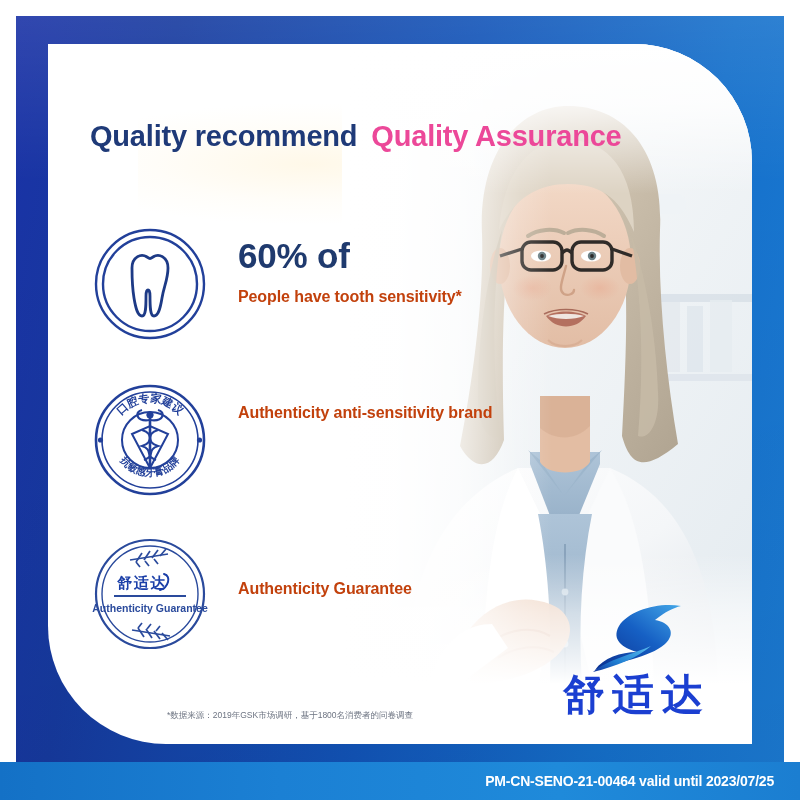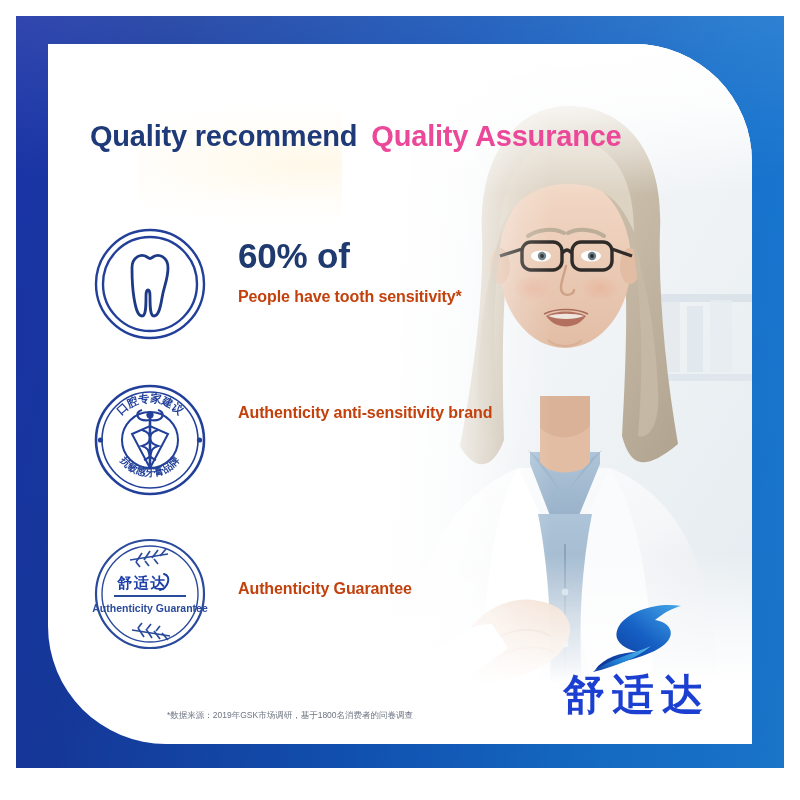--- a/index.html
+++ b/index.html
@@ -432,14 +432,17 @@
           </linearGradient>
         </defs>
         <path d="M118 6 C96 2 66 10 56 26 C48 40 60 48 74 52 C58 52 40 58 32 70 C54 62 86 58 102 44 C114 33 106 22 92 20 C102 12 110 8 118 6 Z" fill="url(#swooshA)"></path>
         <path d="M30 72 C44 60 70 54 88 46 C74 58 54 66 30 72 Z" fill="url(#swooshB)"></path>
       </svg>
       <div class="brand-name">舒适达</div>
     </div>
 
   </div>
 
+  <div class="legal-bar">
+    <div class="legal-text">PM-CN-SENO-21-00464 valid until 2023/07/25</div>
+  </div>
 
 </div>
 
 </body></html>

